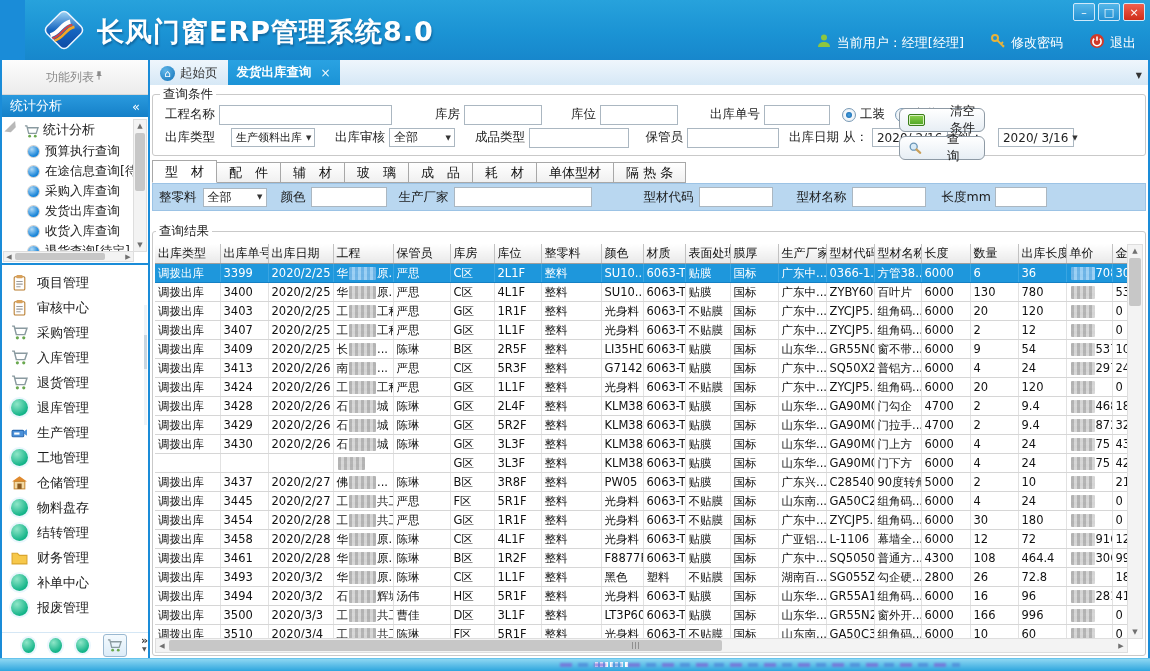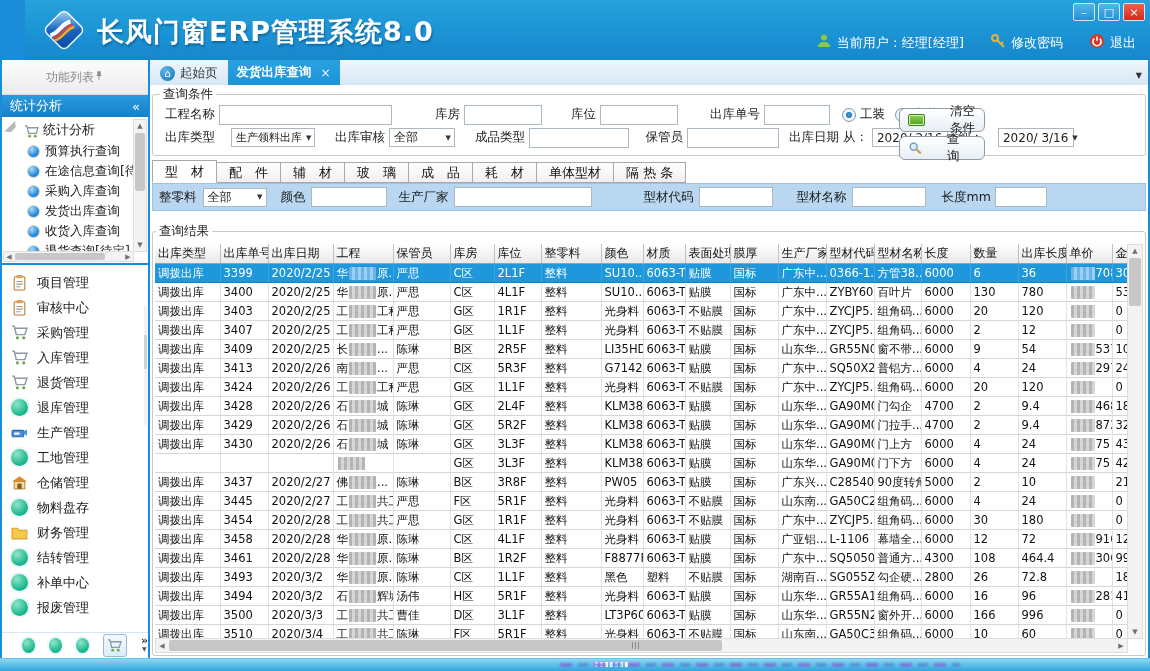--- a/index.html
+++ b/index.html
@@ -339,30 +339,30 @@
                 <rect x="6" y="9" width="4" height="5" fill="#8a5a20"></rect>
               </svg>
             </span>
             <span>仓储管理</span>
           </div>
           <div class="menu-item">
             <span class="mi-ic dot-icon"></span>
             <span>物料盘存</span>
           </div>
           <div class="menu-item">
+            <span class="mi-ic dot-icon"></span>
+            <span>结转管理</span>
+          </div>
+          <div class="menu-item">
             <span class="mi-ic">
               <svg viewBox="0 0 16 16">
                 <path d="M1 4h5l2 2h7v8H1z" fill="#f7c84a" stroke="#d9a52e"></path>
               </svg>
             </span>
             <span>财务管理</span>
-          </div>
-          <div class="menu-item">
-            <span class="mi-ic dot-icon"></span>
-            <span>结转管理</span>
           </div>
           <div class="menu-item">
             <span class="mi-ic dot-icon"></span>
             <span>补单中心</span>
           </div>
           <div class="menu-item">
             <span class="mi-ic dot-icon"></span>
             <span>报废管理</span>
           </div>
         </div>

